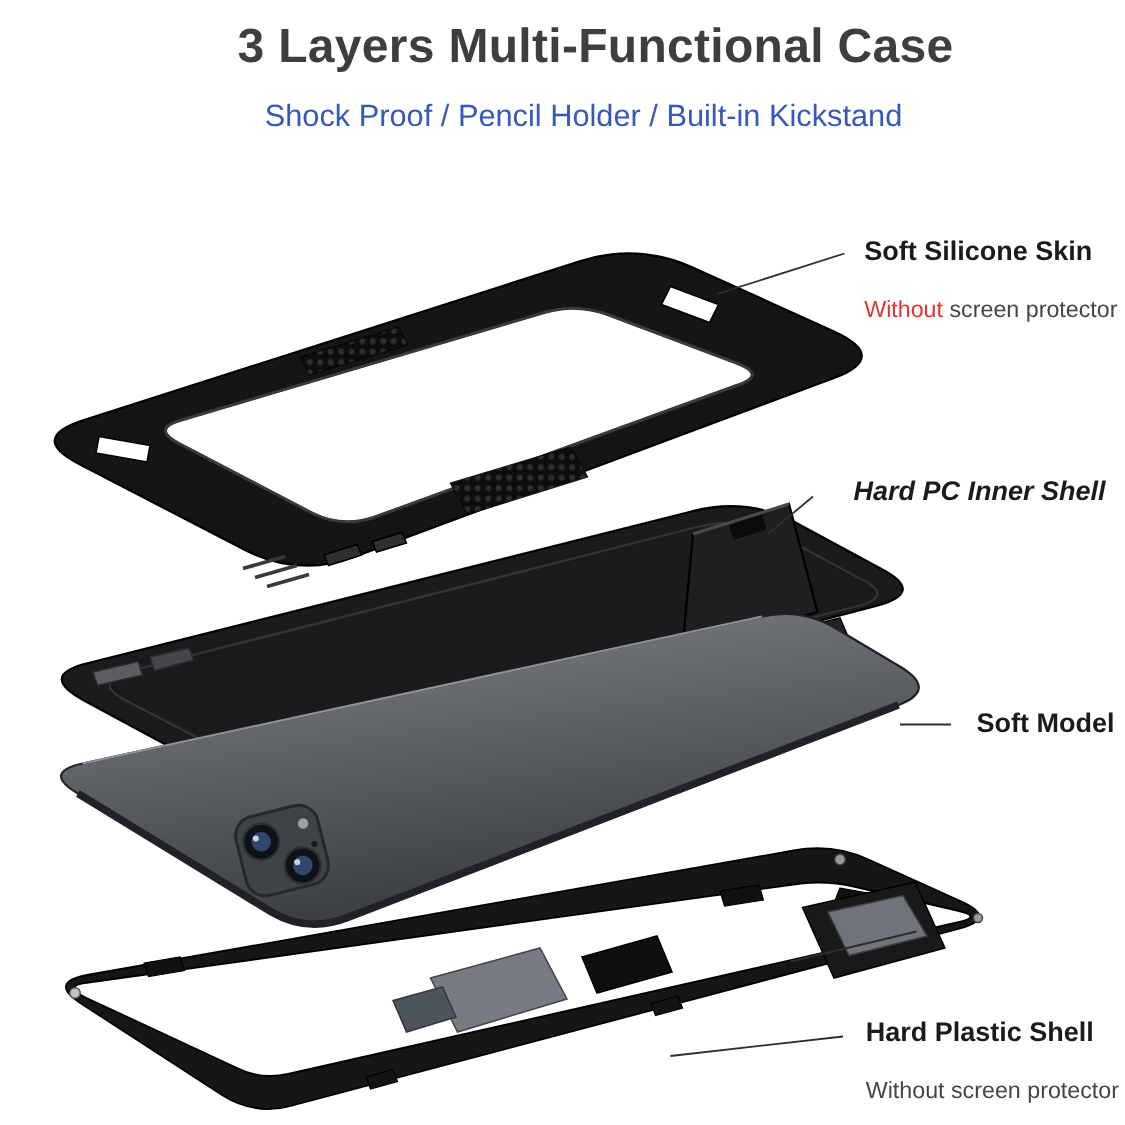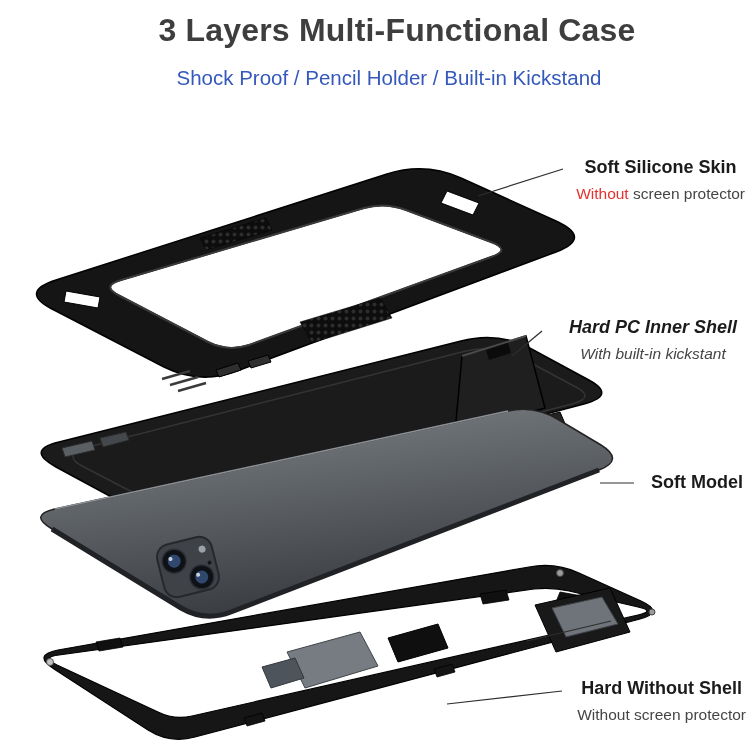--- a/index.html
+++ b/index.html
@@ -9,23 +9,23 @@
   }
   .hdr-title{
     position:absolute;top:12px;left:0;right:0;text-align:center;
     font-size:32px;font-weight:700;color:#3e3e3e;letter-spacing:.2px;margin-left:44px;
   }
   .hdr-sub{
     position:absolute;top:66px;left:0;right:0;text-align:center;
     font-size:20.5px;font-weight:400;color:#3558bb;padding-left:28px;
   }
   .diagram-svg{position:absolute;top:0;left:0;}
-  .anno{position:absolute;text-align:center;line-height:1.25;}
+  .anno{position:absolute;text-align:left;line-height:1.25;}
   .anno .anno-title{font-size:18px;font-weight:700;color:#1b1b1b;white-space:nowrap;}
-  .anno .anno-sub{font-size:15.5px;font-weight:400;color:#454545;white-space:nowrap;margin-top:5px;}
+  .anno .anno-sub{font-size:15.5px;font-weight:400;color:#454545;white-space:nowrap;margin-top:18px;}
   .txt-red{color:#e5322e;}
   .txt-blue{color:#3558bb;}
   .anno-silicone{top:156px;right:5px;}
   .anno-inner{top:316px;right:13px;font-style:italic;}
   .anno-ipad{top:471px;right:7px;}
   .anno-pencil{top:606px;right:9px;}
   .anno-plastic{top:677px;right:4px;}
 </style>
 </head>
 <body>
@@ -130,26 +130,25 @@
     </g>
   </svg>
 
   <div class="anno anno-silicone">
     <div class="anno-title">Soft Silicone Skin</div>
     <div class="anno-sub"><span class="txt-red">Without</span><span> screen protector</span></div>
   </div>
 
   <div class="anno anno-inner">
     <div class="anno-title">Hard PC Inner Shell</div>
-    <div class="anno-sub txt-blue">With built-in kickstant</div>
   </div>
 
   <div class="anno anno-ipad">
     <div class="anno-title">Soft Model</div>
   </div>
 
 
   <div class="anno anno-plastic">
-    <div class="anno-title">Hard Without Shell</div>
+    <div class="anno-title">Hard Plastic Shell</div>
     <div class="anno-sub txt-blue">Without screen protector</div>
   </div>
 
 </div>
 
 </body></html>

